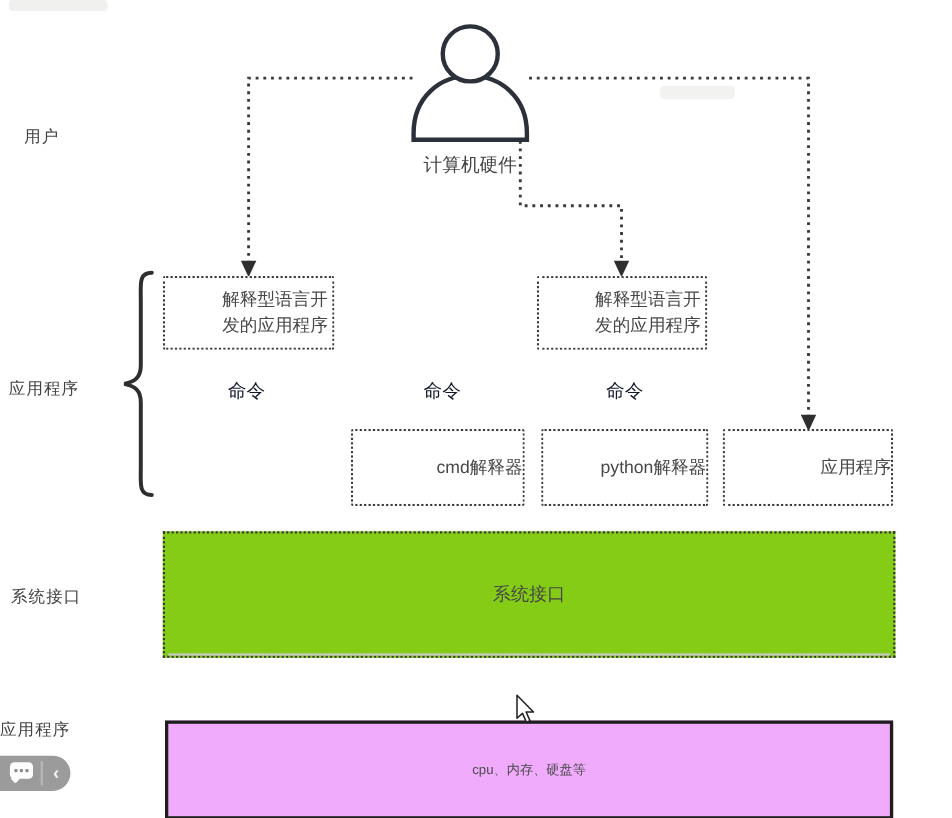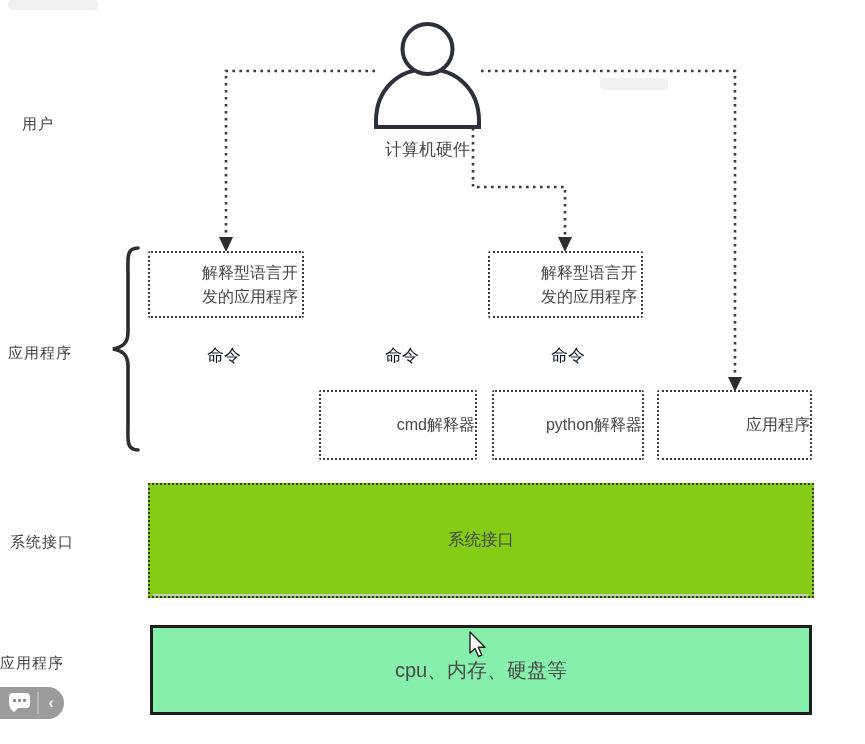--- a/index.html
+++ b/index.html
@@ -17,22 +17,22 @@
   .two-line span{display:inline-block;width:104px;line-height:1.5;}
   .cmd-label{position:absolute;width:100px;text-align:center;font-size:17px;color:#0f172a;}
   .actor-label{position:absolute;text-align:center;font-size:17px;color:#454545;}
   #os-box{
     position:absolute;border:2px dotted #3a3a3a;background:#84cc16;box-sizing:border-box;
     display:flex;flex-direction:column;
   }
   #os-box .os-row{flex:1;display:flex;align-items:center;justify-content:center;font-size:16.5px;color:#474747;}
   #os-box .os-divider{height:2px;background:#c9c9c9;margin:0 3px;}
   #hw-box{
-    position:absolute;border:3px solid #1e1e1e;background:#86efac;box-sizing:border-box;
-    display:flex;align-items:center;justify-content:center;font-size:20px;color:#4a4a4a;
+    position:absolute;border:3px solid #1e1e1e;background:#f0abfc;box-sizing:border-box;
+    display:flex;align-items:center;justify-content:center;font-size:12px;color:#4a4a4a;margin-top:30px;
   }
   svg{display:block;}
   #connector-overlay{position:absolute;left:0;top:0;pointer-events:none;}
   
   #toolbar-pill{
     position:absolute;left:-18px;top:687px;width:82px;height:32px;border-radius:17px;
     background:#9b9b9b;
   }
   #chat-btn{position:absolute;left:27px;top:6px;width:21px;height:17px;}
   #chat-btn .bubble{

